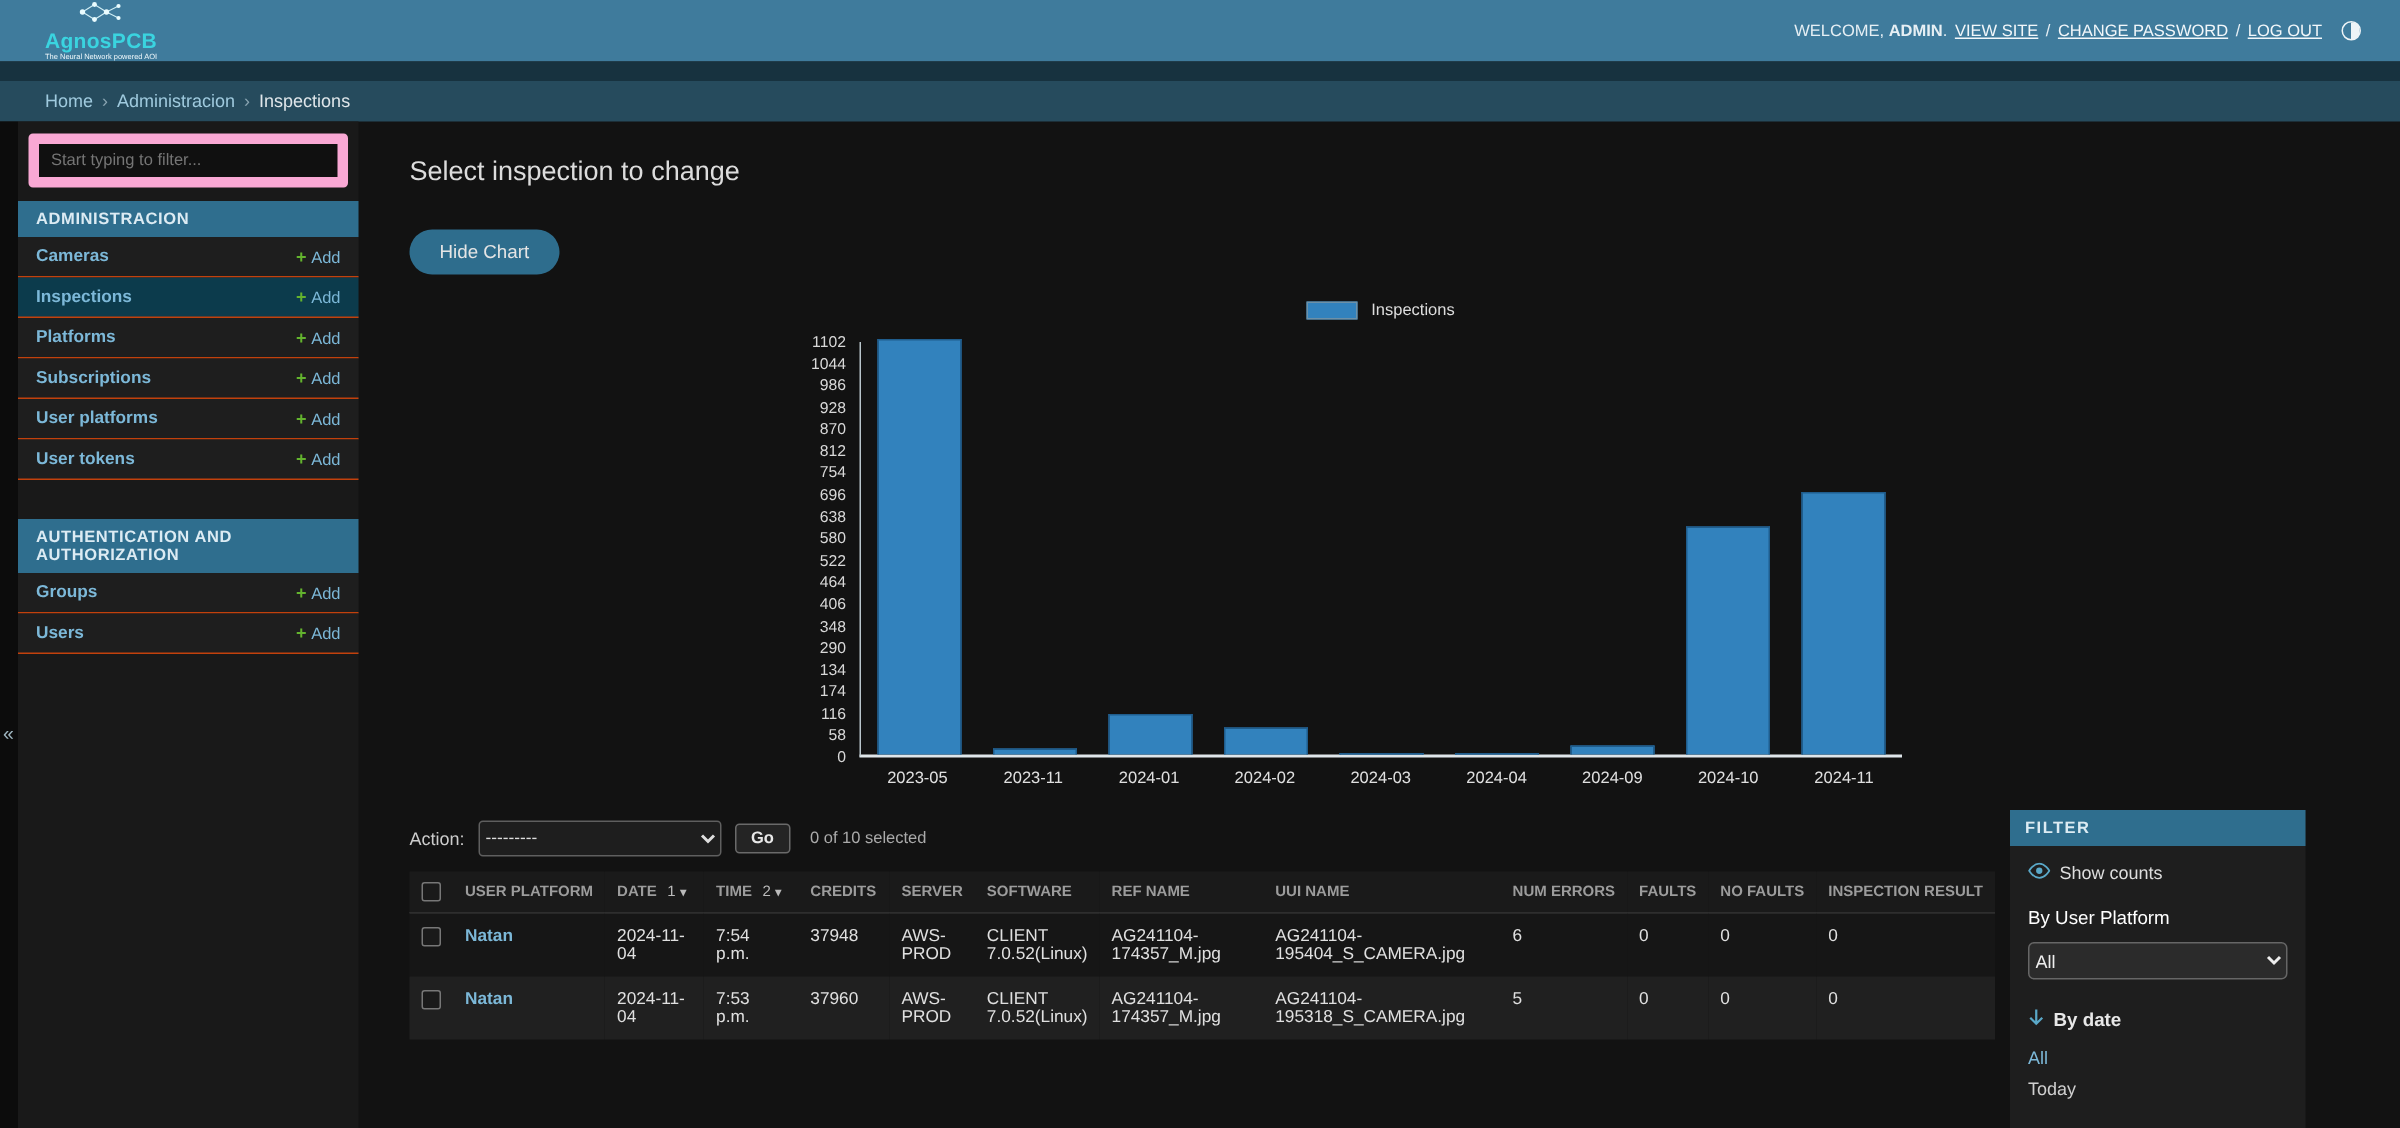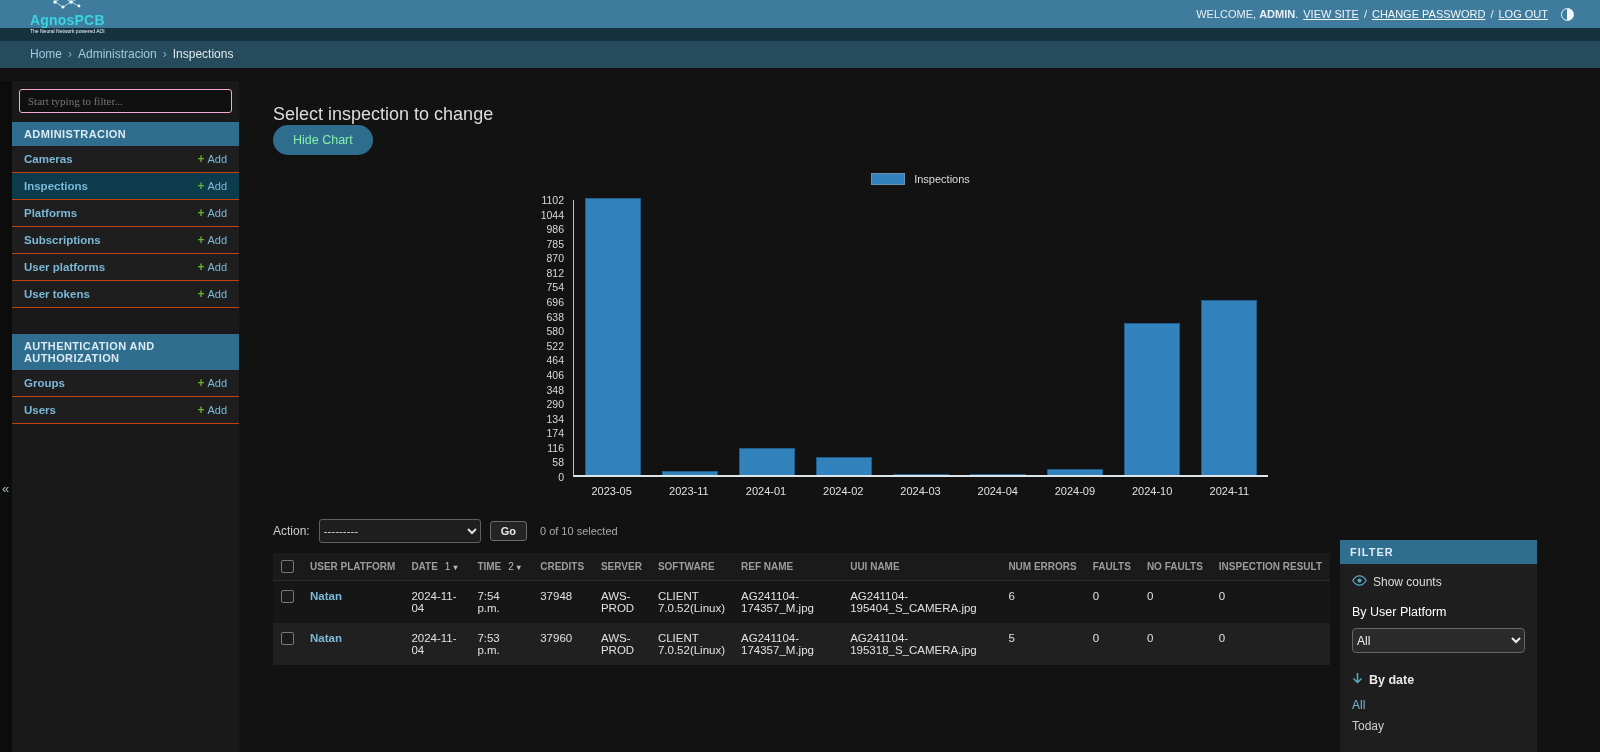--- a/index.html
+++ b/index.html
@@ -3,21 +3,21 @@
 <meta charset="utf-8">
 <style>
   * { margin:0; padding:0; box-sizing:border-box; }
   html,body { background:#0c0c0c; }
   .screen {
     position:relative; width:1600px; height:752px; overflow:hidden;
     background:#121212; font-family:"Liberation Sans", sans-serif;
   }
   
   .top-header {
-    height:28px; background:#3f7b9c; display:flex; align-items:center;
+    height:41px; background:#3f7b9c; display:flex; align-items:center;
     justify-content:space-between; padding:0 26px 0 30px;
   }
   .logo-block { display:flex; flex-direction:column; align-items:center; line-height:1; }
   .logo-title { color:#3ad4e0; font-weight:bold; font-size:14px; letter-spacing:.2px; margin-top:1px; }
   .logo-sub { color:#eef7fa; font-size:5px; margin-top:2px; }
   .user-tools { font-size:11px; color:#e6eff4; display:flex; align-items:center; gap:5px; }
   .user-tools a { color:#f2f7fa; text-decoration:underline; cursor:pointer; }
   .user-tools strong { font-weight:bold; }
   .theme-toggle {
     width:13px; height:13px; border:1.5px solid #eef4f7; border-radius:50%;
@@ -33,43 +33,43 @@
   .crumb-sep { color:#8aa5b2; margin:0 6px; }
   .crumb-current { color:#dfe6ea; }
   
   .layout { position:absolute; top:81px; left:0; right:0; bottom:0; display:flex; }
   .collapse-strip { width:12px; background:#0c0c0c; position:relative; flex:0 0 12px; }
   .collapse-toggle { position:absolute; top:400px; left:2px; color:#9fb6c0; font-size:13px; cursor:pointer; }
   
   .sidebar { width:227px; flex:0 0 227px; background:#191919; }
   .nav-filter {
     display:block; width:calc(100% - 14px); margin:8px 7px 9px 7px;
-    background:#101010; border:1px solid #f9a8d4; border-radius:3px;
-    color:#a8a8a8; font-size:11px; padding:5px 8px; font-family:Liberation Serif, serif;
+    background:#101010; border:7px solid #f9a8d4; border-radius:3px;
+    color:#a8a8a8; font-size:11px; padding:5px 8px; font-family:Liberation Sans, sans-serif;
   }
   .section-caption {
     background:#2f6e8e; color:#dcebf3; font-size:11px; font-weight:bold;
     letter-spacing:.4px; padding:6px 12px; text-transform:uppercase;
   }
   .nav-item {
     display:flex; justify-content:space-between; align-items:center;
     padding:6px 12px; border-bottom:1px solid #c2410c; background:#1e1e1e;
     font-size:11.5px; cursor:pointer;
   }
   .nav-item.selected { background:#0c3b4c; }
   .item-label { color:#7cb8d8; font-weight:bold; text-decoration:none; cursor:pointer; }
   .add-link { color:#7cb8d8; text-decoration:none; cursor:pointer; font-size:11px; }
   .plus-glyph { color:#63b32e; font-weight:bold; margin-right:3px; font-size:12px; }
   .section-2 { margin-top:26px; }
   
   .main { flex:1; padding-left:34px; }
   .main-inner { width:1057px; }
   .page-title { margin-top:23px; font-size:18px; font-weight:500; color:#dcdcdc; }
   .hide-chart-btn {
-    margin-top:0; display:inline-block; background:#2e6d8d; color:#86efac;
+    margin-top:28px; display:inline-block; background:#2e6d8d; color:#e5e5e5;
     border:none; border-radius:17px; padding:8px 20px; font-size:12.5px;
     font-family:inherit; cursor:pointer;
   }
   
   .chart-block { margin-top:18px; }
   .chart-inner { margin-left:240px; }
   .legend-row {
     width:695px; margin-left:60px; display:flex; justify-content:center;
     align-items:center; gap:9px; margin-bottom:15px; font-size:11px; color:#dddddd;
   }
@@ -253,21 +253,21 @@
           <div class="chart-inner">
             <div class="legend-row">
               <span class="legend-swatch"></span>
               <span>Inspections</span>
             </div>
             <div class="plot-row">
               <div class="y-axis" id="y-axis">
                   <div class="ytick" style="bottom: 277px; margin-left: 12px;">1102</div>
                   <div class="ytick" style="bottom: 262.421px;">1044</div>
                   <div class="ytick" style="bottom: 247.842px;">986</div>
-                  <div class="ytick" style="bottom: 233.263px;">785</div>
+                  <div class="ytick" style="bottom: 233.263px;">928</div>
                   <div class="ytick" style="bottom: 218.684px;">870</div>
                   <div class="ytick" style="bottom: 204.105px;">812</div>
                   <div class="ytick" style="bottom: 189.526px;">754</div>
                   <div class="ytick" style="bottom: 174.947px;">696</div>
                   <div class="ytick" style="bottom: 160.368px;">638</div>
                   <div class="ytick" style="bottom: 145.789px;">580</div>
                   <div class="ytick" style="bottom: 131.211px;">522</div>
                   <div class="ytick" style="bottom: 116.632px;">464</div>
                   <div class="ytick" style="bottom: 102.053px;">406</div>
                   <div class="ytick" style="bottom: 87.4737px;">348</div>

